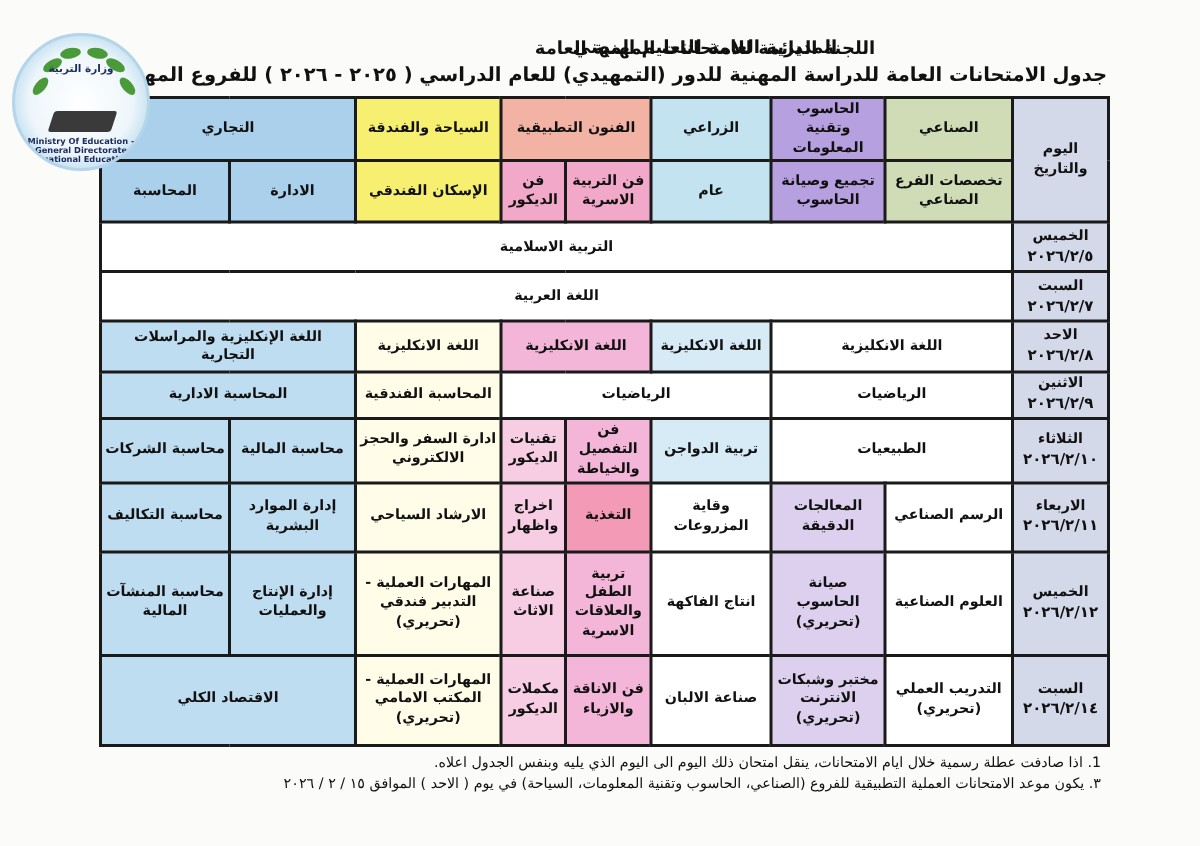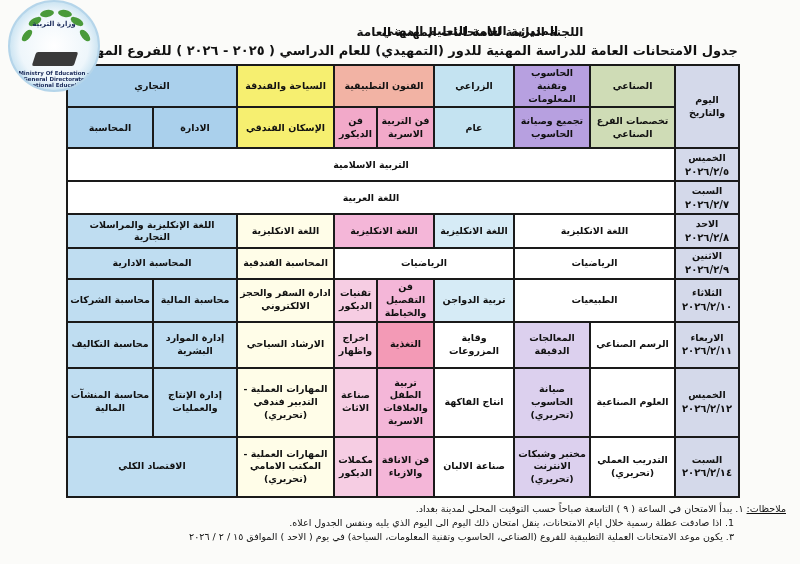--- a/index.html
+++ b/index.html
@@ -4,21 +4,21 @@
 <style>
   * { box-sizing: border-box; margin: 0; padding: 0; }
   html, body { width: 800px; height: 564px; overflow: hidden; background: #fbfbf9; }
   body { font-family: "DejaVu Sans", sans-serif; color: #111; position: relative; }
 
   .header { position: absolute; top: 4px; right: 40px; width: 720px; text-align: center; }
   .header .l1 { position: absolute; right: 140px; top: 20px; width: 300px; text-align: center; font-size: 12px; font-weight: bold; }
   .header .l2 { position: absolute; right: 110px; top: 21px; width: 360px; text-align: center; font-size: 12px; font-weight: bold; }
   .title { position: absolute; top: 43px; right: 62px; width: 650px; text-align: center; font-size: 13px; font-weight: bold; white-space: nowrap; }
 
-  .logo { position: absolute; left: 8px; top: 0; width: 92px; height: 92px; border-radius: 50%;
+  .logo { position: absolute; left: 8px; top: 22px; width: 92px; height: 92px; border-radius: 50%;
           background: radial-gradient(circle at 50% 50%, #ffffff 0%, #eef6fb 55%, #cfe6f3 70%, #9fc9e4 78%, #eaf4fa 82%, #ffffff 100%);
           border: 2px solid #b5d5ea; z-index: 3; overflow: hidden; }
   .logo .leaf { position: absolute; width: 14px; height: 7px; background: #4a9a3a; border-radius: 50%; }
   .logo .book { position: absolute; left: 24px; top: 50px; width: 42px; height: 14px; background: #3a3a3a; transform: skewX(-18deg); border-radius: 2px; }
   .logo .ar { position: absolute; top: 18px; left: 0; width: 100%; text-align: center; font-size: 7px; font-weight: bold; color: #1a2a5a; }
   .logo .en { position: absolute; top: 68px; left: 0; width: 100%; text-align: center; font-size: 5.5px; color: #1a2a5a; font-weight: bold; }
 
   table.sched { position: absolute; left: 66px; top: 64px; width: 672px; border-collapse: collapse; table-layout: fixed; z-index: 2; }
   table.sched td { border: 2px solid #1a1a1a; text-align: center; vertical-align: middle; font-size: 9.5px; font-weight: bold; line-height: 1.35; padding: 1px 2px; }
   .c-day { background: #d4d9ea; font-size: 10.5px; }
@@ -204,19 +204,15 @@
     <td class="c-white">صناعة الالبان</td>
     <td class="c-pink">فن الاناقة والازياء</td>
     <td class="c-lpink">مكملات الديكور</td>
     <td class="c-cream">المهارات العملية - المكتب الامامي (تحريري)</td>
     <td colspan="2" class="c-blue">الاقتصاد الكلي</td>
   </tr>
 </tbody>
   </table>
 
 <div class="notes">
-  <div class="row">
-    <span class="lbl">ملاحظات:</span>
-    <span>١. يبدأ الامتحان في الساعة ( ٩ ) التاسعة صباحاً حسب التوقيت المحلي لمدينة بغداد.</span>
-  </div>
   <div class="row ind">1. اذا صادفت عطلة رسمية خلال ايام الامتحانات، ينقل امتحان ذلك اليوم الى اليوم الذي يليه وبنفس الجدول اعلاه.</div>
   <div class="row ind">٣. يكون موعد الامتحانات العملية التطبيقية للفروع (الصناعي، الحاسوب وتقنية المعلومات، السياحة) في يوم ( الاحد ) الموافق ١٥ / ٢ / ٢٠٢٦</div>
 </div>
 
 </body></html>

